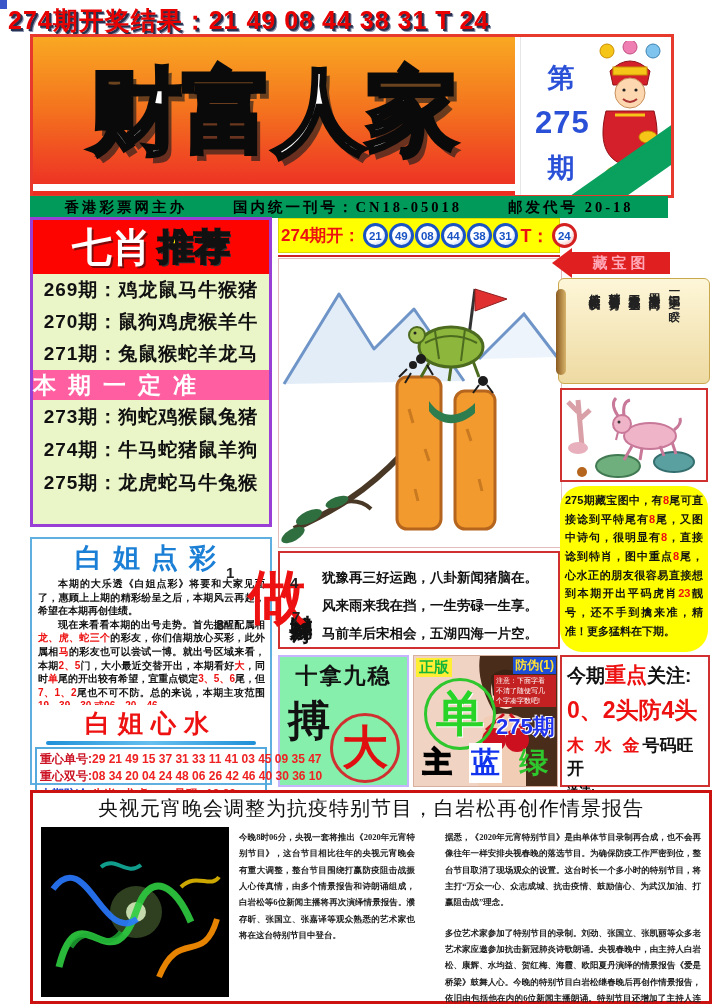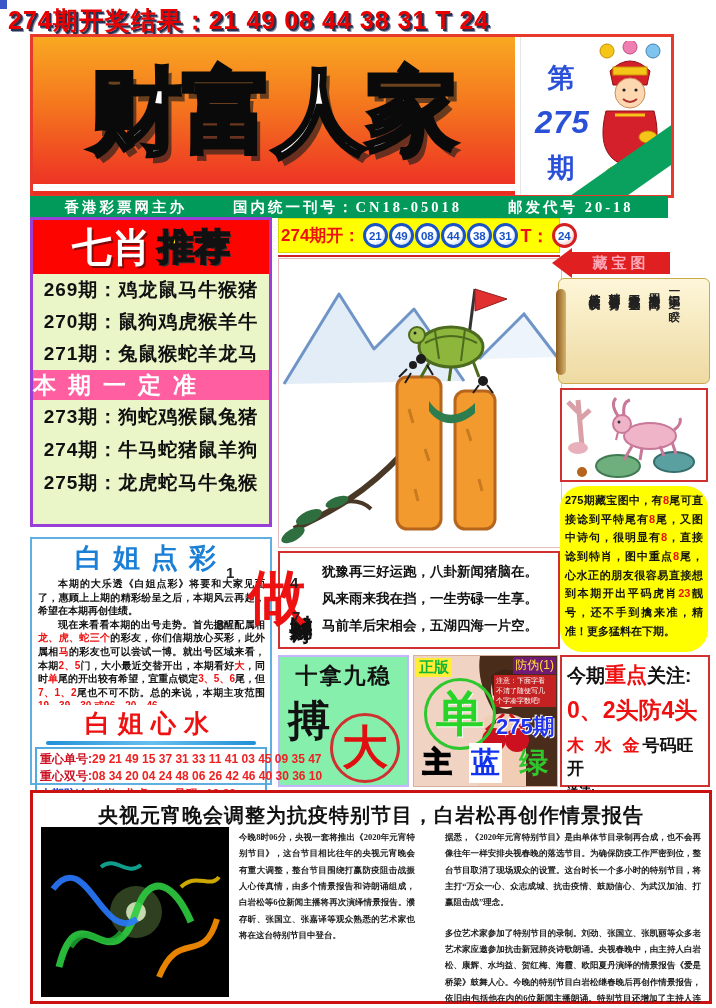--- a/index.html
+++ b/index.html
@@ -18,27 +18,27 @@
   #mast-grad{position:absolute;left:0;top:0;bottom:0;width:482px;
     background:linear-gradient(180deg,#f9a822 0%,#f4741e 45%,#ee3a24 88%,#ec2c20 100%);}
   #mast-grad:after{content:"";position:absolute;left:0;right:0;bottom:4px;height:7px;background:#fff;}
   #mast-title{position:absolute;left:0;top:4px;width:100%;text-align:center;
     font-size:92px;line-height:140px;font-weight:900;color:#fff;letter-spacing:0px;
     -webkit-text-stroke:4px #0a0a0a;
     text-shadow:5px 7px 0 rgba(30,30,30,.65);}
   #issue-panel{position:absolute;right:0;top:0;bottom:0;width:150px;background:#fff;overflow:hidden;border-left:1px solid #e6e6e6;}
   #issue-col{position:absolute;left:14px;top:14px;width:52px;text-align:center;color:#2b50d8;font-weight:900;}
   #issue-col .ic{font-size:27px;display:block;margin:9px 0;}
-  #issue-col .inum{font-size:31px;display:block;letter-spacing:1px;margin:9px 0;font-style:italic;}
+  #issue-col .inum{font-size:31px;display:block;letter-spacing:1px;margin:9px 0;}
   #ribbon1{position:absolute;right:-66px;bottom:2px;width:220px;height:26px;background:#0aa05e;transform:rotate(-35deg);}
   #ribbon2{position:absolute;right:-66px;bottom:30px;width:220px;height:8px;background:#0aa05e;transform:rotate(-35deg);}
   #god-svg{position:absolute;right:4px;top:4px;}
 
   
-  #pub-bar{left:30px;top:196px;width:638px;height:22px;background:#019a5b;color:#ffffff;
+  #pub-bar{left:30px;top:196px;width:638px;height:22px;background:#019a5b;color:#000000;
     display:flex;align-items:center;justify-content:center;gap:46px;font-weight:700;font-size:14.5px;letter-spacing:3px;}
 
   
   #qixiao{left:30px;top:217px;width:242px;height:310px;border:3px solid #9a3fd6;background:#eaf5c8;box-sizing:border-box;}
   #qx-header{height:54px;background:#fe0400;display:flex;align-items:center;justify-content:center;gap:6px;}
   #qx-header .w{font-size:40px;font-weight:900;color:#fff;text-shadow:2px 2px 0 #7d0b0b;}
   #qx-header .y{font-size:36px;font-weight:900;color:#ffee00;-webkit-text-stroke:2px #111;text-shadow:2px 2px 0 #333;}
   .qx-row{height:32px;line-height:32px;text-align:center;font-size:19px;font-weight:800;color:#111;letter-spacing:1px;}
   #qx-band{height:30px;line-height:30px;background:#ff5fa0;color:#fff;
     font-size:23px;font-weight:900;letter-spacing:12px;}
@@ -58,34 +58,34 @@
 
   
   #illu{left:278px;top:258px;width:282px;height:288px;border:1px solid #e4bcbc;background:#fff;}
 
   
   #caishen{left:278px;top:551px;width:282px;height:98px;border:2px solid #d03030;background:#fff;
     display:flex;box-sizing:border-box;}
   #cs-title{width:36px;writing-mode:vertical-rl;text-orientation:upright;font-size:23px;font-weight:900;
     color:#111;display:flex;align-items:center;justify-content:center;letter-spacing:2px;margin-left:4px;}
   #cs-lines{flex:1;padding:6px 4px 0 2px;}
-  #cs-lines p{margin:4px 0 9px 0;font-size:13.5px;font-weight:800;color:#111;}
+  #cs-lines p{margin:10px 0 9px 0;font-size:13.5px;font-weight:800;color:#111;}
 
   
   #shina{left:278px;top:655px;width:131px;height:132px;border:2px solid #c4b5fd;background:#86efac;box-sizing:border-box;}
   #sn-title{text-align:center;font-size:22px;font-weight:900;margin-top:4px;letter-spacing:2px;color:#111;}
   #sn-bo{position:absolute;left:8px;top:36px;font-size:42px;font-weight:900;color:#111;}
   #sn-circle{position:absolute;left:50px;top:56px;width:64px;height:64px;border:3px solid #d03030;border-radius:50%;
     display:flex;align-items:center;justify-content:center;}
   #sn-da{font-size:46px;font-weight:900;color:#e01010;}
 
   
   #girl{left:413px;top:655px;width:145px;height:132px;background:#f2d7c8;overflow:hidden;border:1px solid #d8b0a0;box-sizing:border-box;}
   #g-zhengban{position:absolute;left:2px;top:2px;background:#ffee33;color:#15b53a;font-size:15px;font-weight:900;padding:0 3px;}
-  #g-fangwei{position:absolute;right:1px;top:1px;background:#701a75;color:#ffe033;font-size:12px;font-weight:400;padding:0 2px;}
+  #g-fangwei{position:absolute;right:1px;top:1px;background:#1d4ed8;color:#ffe033;font-size:12px;font-weight:700;padding:0 2px;}
   #g-note{position:absolute;right:1px;top:19px;background:#c42222;color:#fff;font-size:7px;line-height:1.45;padding:1px 2px;width:58px;}
   #g-dan-circle{position:absolute;left:10px;top:22px;width:66px;height:66px;border:3px solid #2ec82e;border-radius:50%;
     display:flex;align-items:center;justify-content:center;}
   #g-dan{font-size:48px;font-weight:900;color:#28d428;text-shadow:1px 1px 0 #fff;}
   #g-issue{position:absolute;left:82px;top:56px;font-size:22px;font-weight:900;color:#2233ee;text-shadow:1px 1px 0 #fff,-1px -1px 0 #fff;}
   #g-bottom{position:absolute;left:0;right:0;bottom:3px;display:flex;justify-content:space-around;align-items:center;}
   #g-zhu{font-size:29px;font-weight:900;color:#fff;-webkit-text-stroke:1.5px #000;text-shadow:1px 1px 0 #000;}
   #g-lan{font-size:29px;font-weight:900;color:#1133ee;background:#fff;padding:0 2px;}
   #g-lv{font-size:29px;font-weight:900;color:#2ec82e;}
 
@@ -135,21 +135,21 @@
   #xs-title{text-align:center;color:#ee1111;font-size:25px;font-weight:900;letter-spacing:8px;margin-top:2px;}
   #xs-underline{width:88%;height:4px;background:linear-gradient(90deg,#2090d8,#66c0f0,#2090d8);margin:1px auto 2px auto;border-radius:2px;}
   #xs-box{margin:0 3px;border:2px solid #55aadd;padding:2px 3px;}
   .xs-line{font-size:12px;font-weight:800;white-space:nowrap;line-height:1.45;}
   .xs-label{color:#cc1122;} .xs-label.blue{color:#2244cc;}
   .xs-val{color:#ee2222;letter-spacing:0px;}
   .xs-gap{display:inline-block;width:26px;}
 
   
   #news{left:30px;top:790px;width:682px;height:214px;border:3px solid #cc1111;background:#fff;box-sizing:border-box;}
-  #n-title{text-align:center;font-size:20px;font-weight:700;color:#111;margin-top:9px;letter-spacing:1px;}
+  #n-title{text-align:center;font-size:20px;font-weight:400;color:#111;margin-top:2px;letter-spacing:1px;}
   #n-img{position:absolute;left:8px;top:34px;width:188px;height:170px;background:#000;}
   .n-col{position:absolute;top:36px;font-size:8.5px;font-weight:600;line-height:1.92;color:#222;text-align:justify;}
   #n-col1{left:206px;width:176px;}
   #n-col2{left:412px;width:256px;}
   .n-col p{margin:0 0 14px 0;}
 </style>
 </head>
 <body>
 
 <div id="page">

